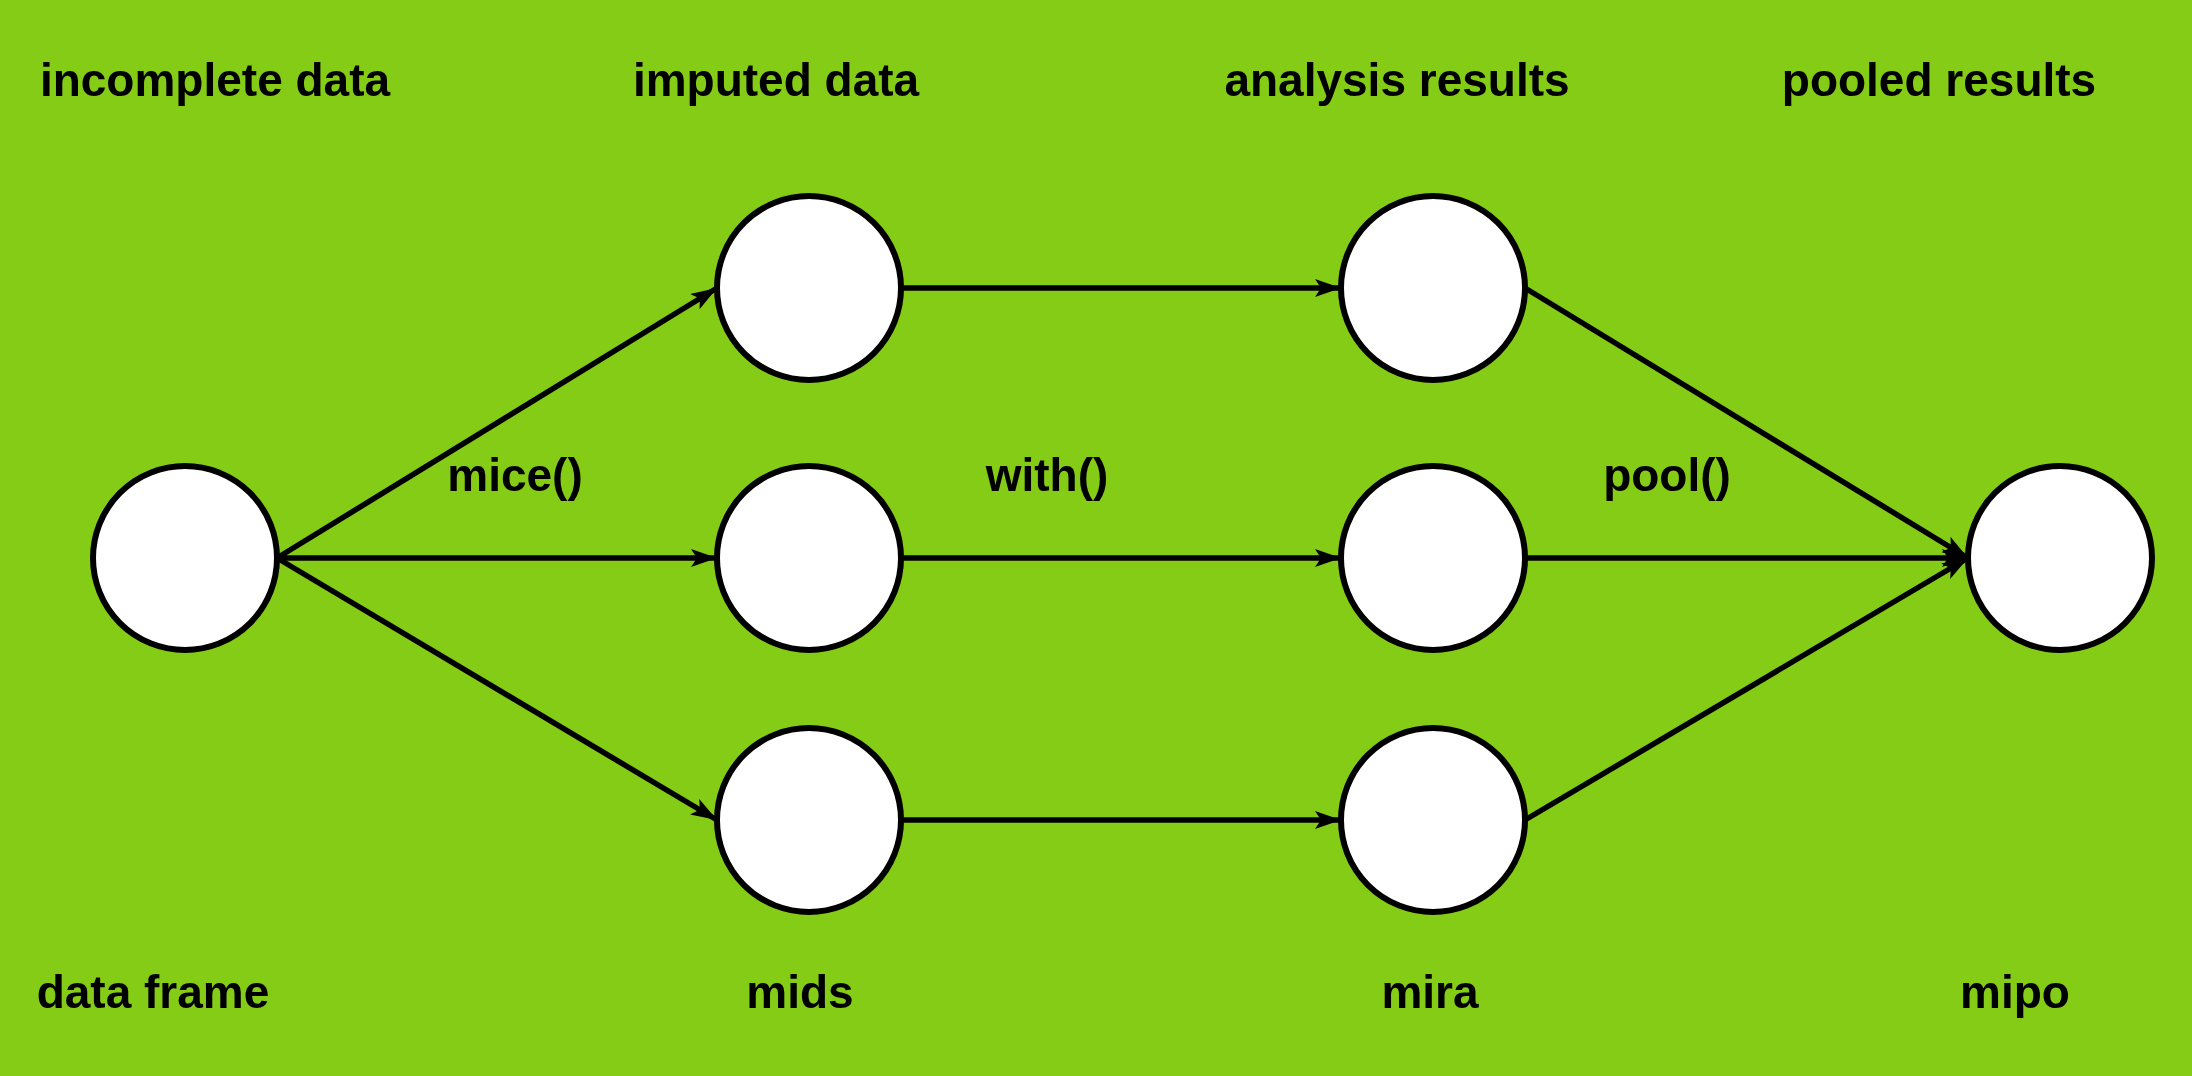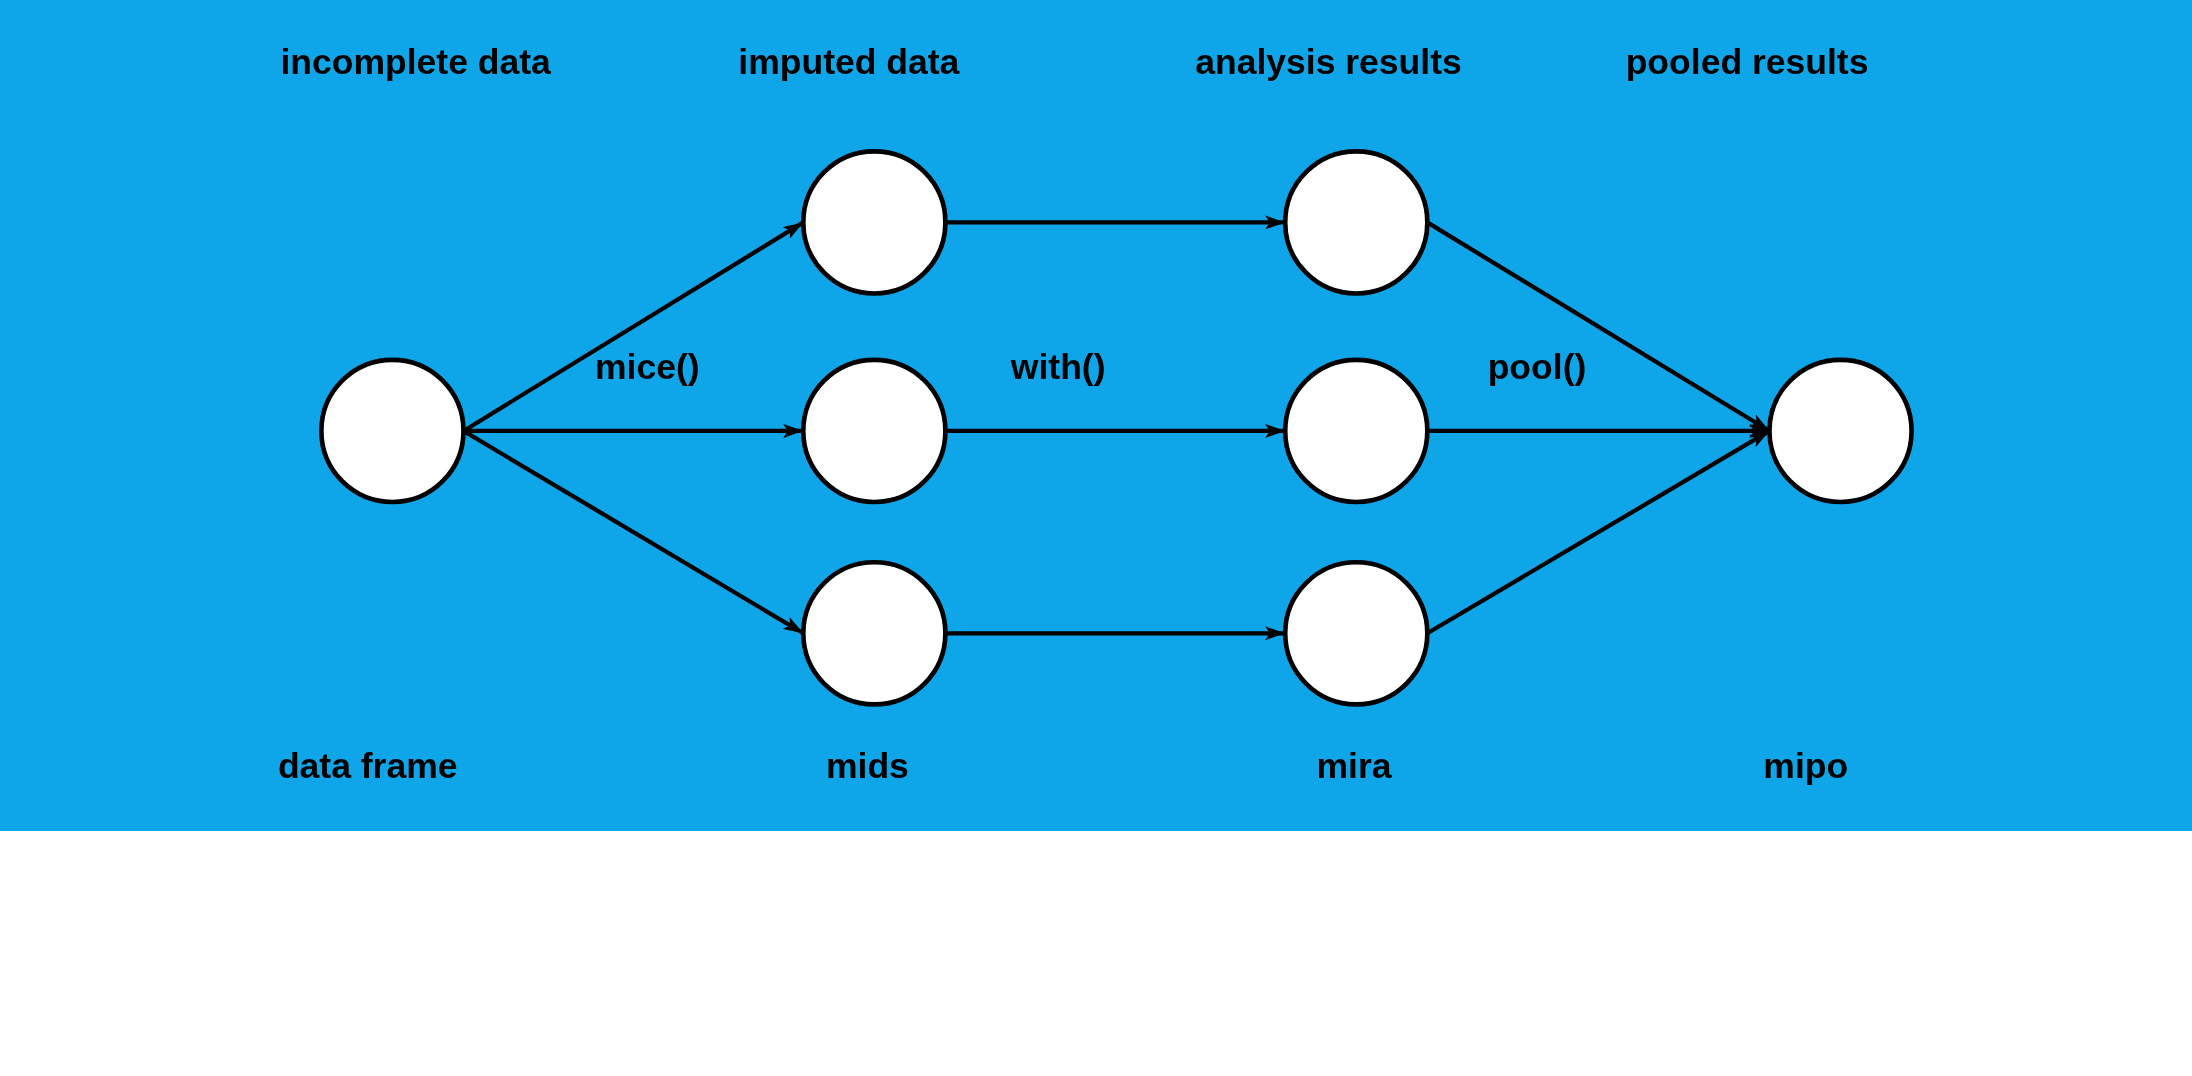--- a/index.html
+++ b/index.html
@@ -21,21 +21,21 @@
   }
   text {
     font-family: "Liberation Sans", sans-serif;
     font-weight: bold;
     text-anchor: middle;
   }
 </style>
 </head>
 <body>
 
-<div id="canvas" style="width: 2192px; height: 831px; background: #0ea5e9;">
+<div id="canvas" style="width: 2192px; height: 1076px; background: #84cc16;">
   <svg id="diagram" viewBox="0 0 2192 1076" xmlns="http://www.w3.org/2000/svg">
     <defs>
       <marker id="arrowhead" viewBox="0 0 26 18" refX="26" refY="9" markerWidth="26" markerHeight="18" orient="auto" markerUnits="userSpaceOnUse">
         <path d="M0,0 L26,9 L0,18 L6,9 Z" fill="#000000"></path>
       </marker>
     </defs>
     <g id="edges-layer">
         <line x1="277" y1="558" x2="717" y2="288" stroke="#000000" stroke-width="5.5" marker-end="url(#arrowhead)"></line>
         <line x1="277" y1="558" x2="717" y2="558" stroke="#000000" stroke-width="5.5" marker-end="url(#arrowhead)"></line>
         <line x1="277" y1="558" x2="717" y2="820" stroke="#000000" stroke-width="5.5" marker-end="url(#arrowhead)"></line>

